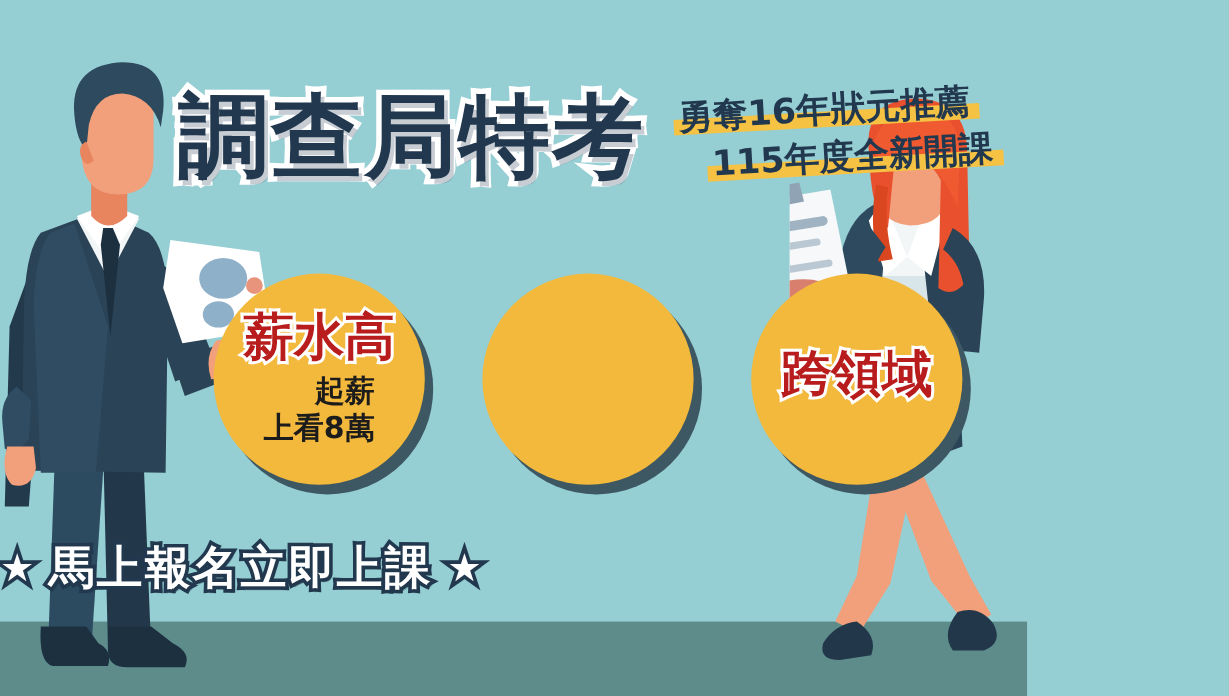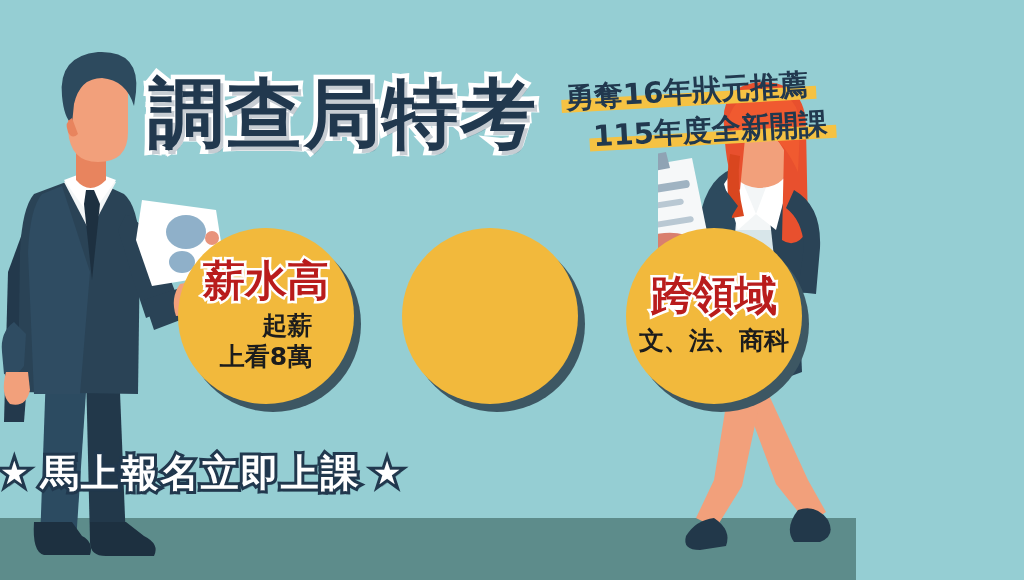--- a/index.html
+++ b/index.html
@@ -240,21 +240,20 @@
       <span class="ln">上看8萬</span>
     </div>
   </div>
 
   <div class="circle c2">
   </div>
 
   <div class="circle c3">
     <div class="circle-head">跨領域</div>
     <div class="circle-body">
-      <span class="ln">文、法、商科</span>
     </div>
   </div>
 
   <div class="cta">
     <span class="star">★</span><span class="cta-text">馬上報名立即上課</span><span class="star">★</span>
   </div>
 
 </div>
 
 </body></html>

